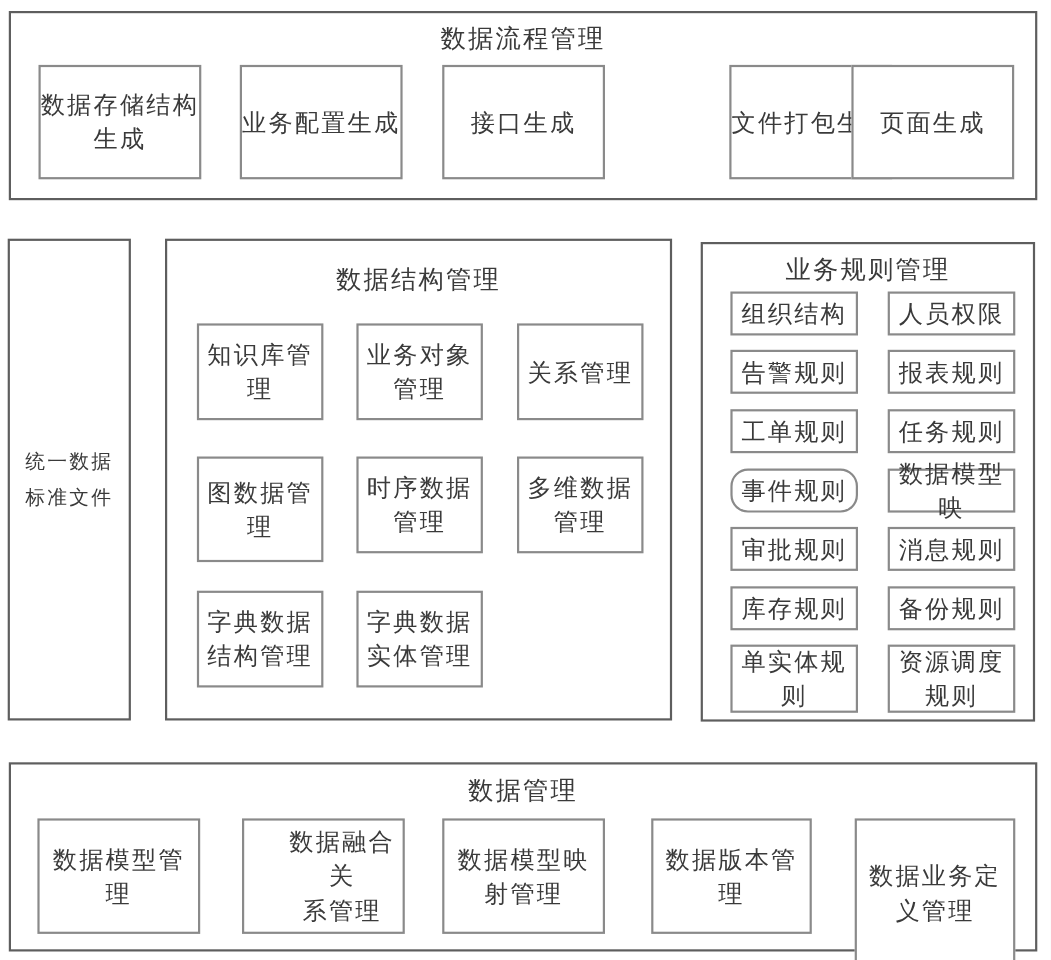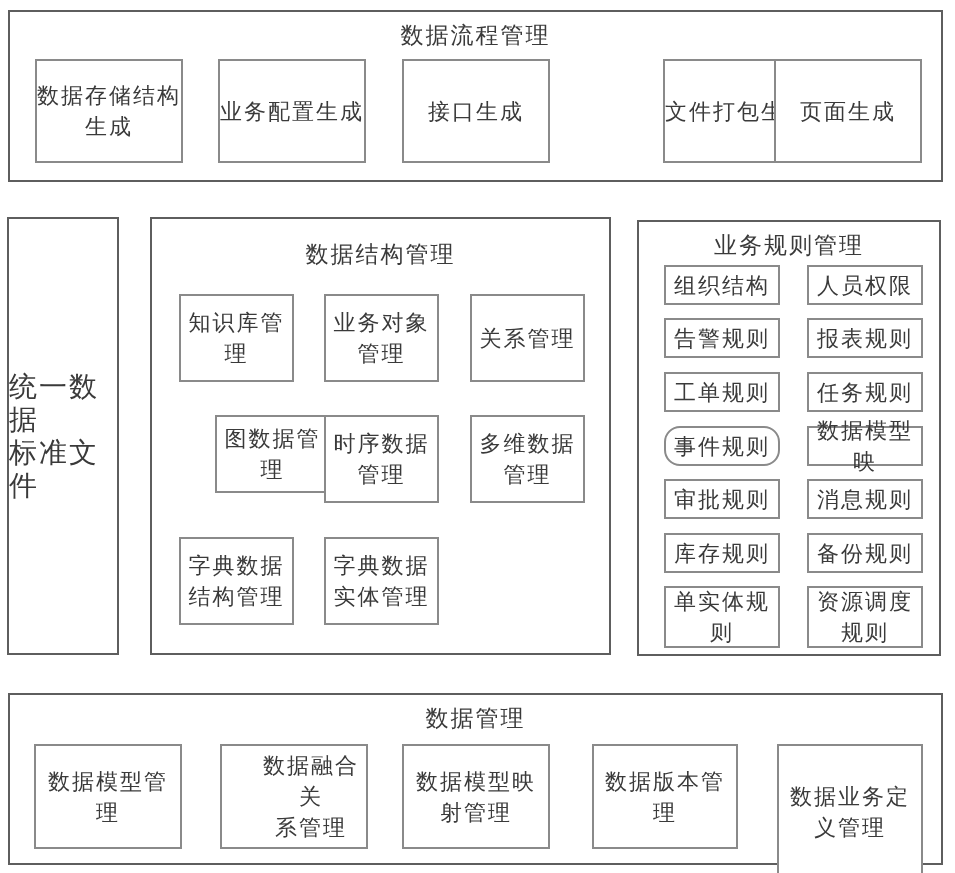--- a/index.html
+++ b/index.html
@@ -47,21 +47,21 @@
     background: var(--bg);
   }
   .standard-box {
     position: absolute;
     border: 2px solid var(--panel-border);
     box-sizing: border-box;
     display: flex;
     align-items: center;
     justify-content: center;
     text-align: left;
-    font-size: 28px;
+    font-size: 18px;
     line-height: 33px;
     letter-spacing: 2px;
     white-space: pre-line;
     background: var(--bg);
   }
 </style>
 </head>
 <body>
 
 <div class="stage">
@@ -79,21 +79,21 @@
   <div class="standard-box" style="left:7px; top:217px; width:112px; height:438px;">统一数据
 标准文件</div>
 
   <div class="panel" style="left:150px; top:217px; width:461px; height:438px;">
     <div class="panel-title" style="padding-top:20px;">数据结构管理</div>
     <div class="box" style="left:27px; top:75px; width:115px; height:88px;">知识库管
 理</div>
     <div class="box" style="left:172px; top:75px; width:115px; height:88px;">业务对象
 管理</div>
     <div class="box" style="left:318px; top:75px; width:115px; height:88px;">关系管理</div>
-    <div class="box" style="left:27px; top:196px; width:115px; height:78px;margin-left:36px;">图数据管
+    <div class="box" style="left:27px; top:196px; width:115px; height:96px;">图数据管
 理</div>
     <div class="box" style="left:172px; top:196px; width:115px; height:88px;">时序数据
 管理</div>
     <div class="box" style="left:318px; top:196px; width:115px; height:88px;">多维数据
 管理</div>
     <div class="box" style="left:27px; top:318px; width:115px; height:88px;">字典数据
 结构管理</div>
     <div class="box" style="left:172px; top:318px; width:115px; height:88px;">字典数据
 实体管理</div>
   </div>

